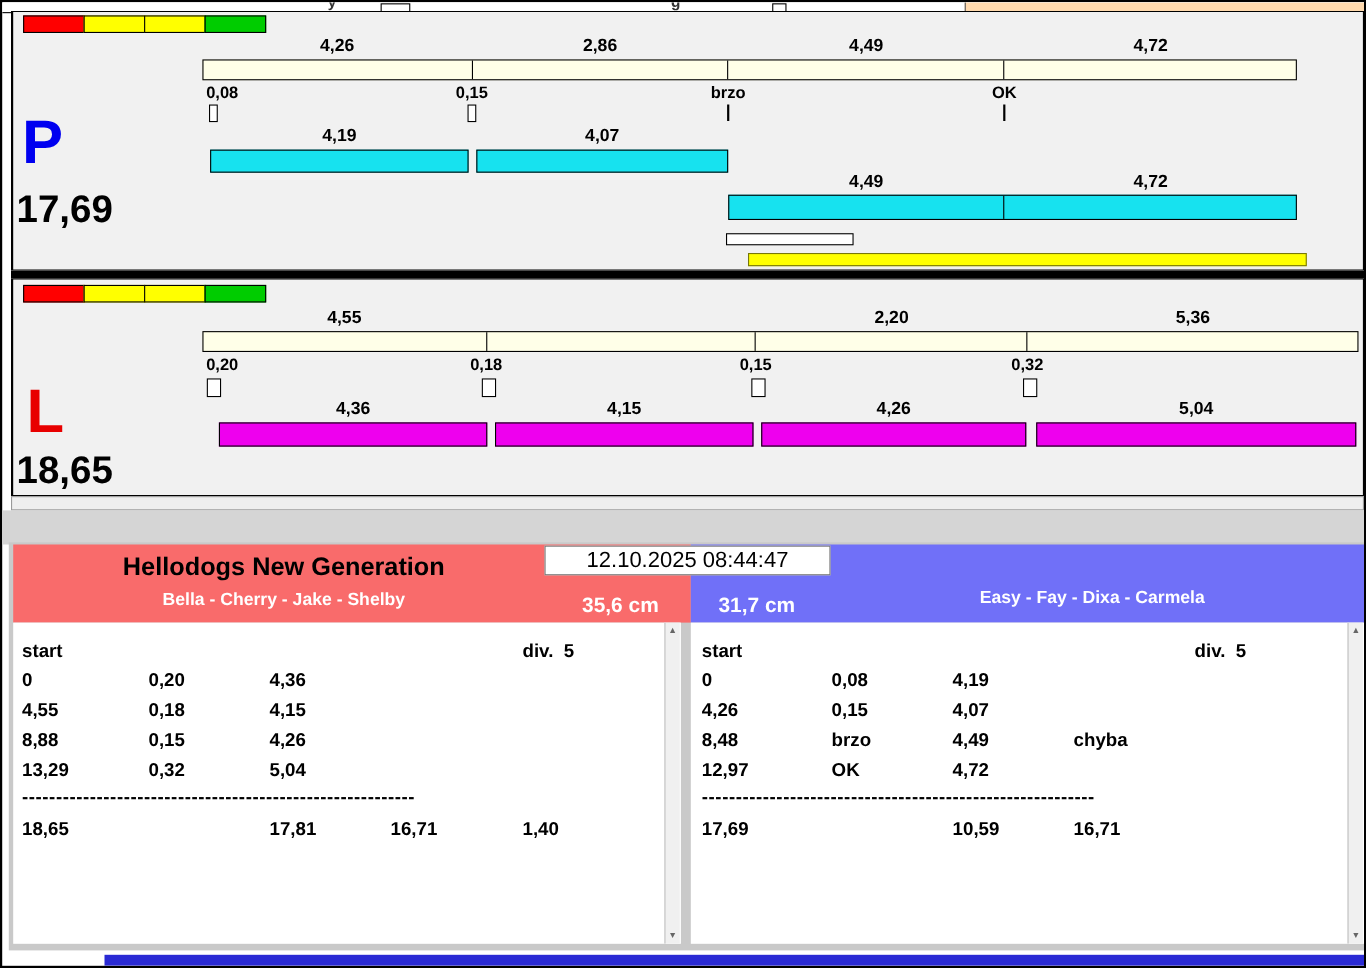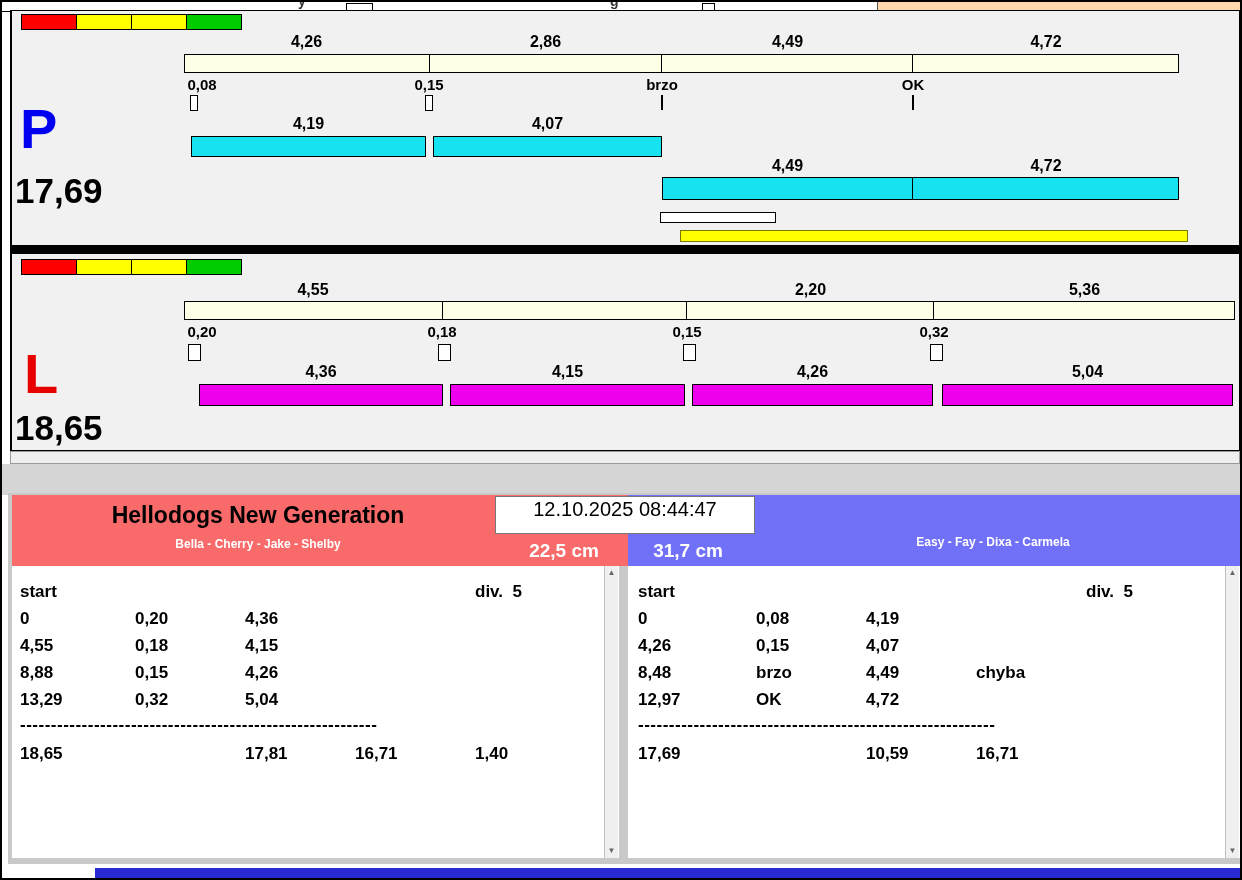--- a/index.html
+++ b/index.html
@@ -37,21 +37,21 @@
   #lane-divider{background:#000}
   #post-strip{background:#efefef;border:1px solid #9a9a9a}
   #gray-band{background:#d5d5d5}
 
   
   #bottom-frame{background:#c9c9c9}
   .team-header{color:#000}
   #red-header{background:#f96b6b}
   #blue-header{background:#7070f8}
   .team-title{position:absolute;font-size:23px;font-weight:bold;text-align:center;color:#000;white-space:nowrap}
-  .team-dogs{position:absolute;font-size:12px;font-weight:bold;text-align:center;color:#fff;white-space:nowrap}
+  .team-dogs{position:absolute;font-size:16px;font-weight:bold;text-align:center;color:#fff;white-space:nowrap}
   .team-height{position:absolute;font-size:19px;font-weight:bold;text-align:center;color:#fff;white-space:nowrap}
   #datetime-box{background:#fff;border:1px solid #777;font-size:20px;color:#000;text-align:center;line-height:25px;z-index:5;white-space:nowrap}
   .table{background:#fff;overflow:hidden}
   .trow{position:absolute;left:0;right:0;height:22px;font-weight:bold;font-size:17px;color:#000}
   .trow span{position:absolute;top:0;white-space:pre}
   .lt .c1{left:8px}.lt .c2{left:123px}.lt .c3{left:233px}.lt .c4{left:343px}.lt .c5{left:463px}
   .rt .c1{left:10px}.rt .c2{left:128px}.rt .c3{left:238px}.rt .c4{left:348px}.rt .c5{left:458px}
   .sep{letter-spacing:0.5px}
   .vscroll{position:absolute;width:14px;background:#f0f0f0;border-left:1px solid #c0c0c0}
   .scroll-btn{position:absolute;left:0;right:0;height:14px;font-size:8px;color:#666;text-align:center;line-height:14px;cursor:pointer}
@@ -167,29 +167,29 @@
   </div>
 
   <div class="abs" id="post-strip" style="left:8px;top:449px;width:1230px;height:13px"></div>
   <div class="abs" id="gray-band" style="left:0;top:462px;width:1238px;height:31px"></div>
 
   <div class="abs" id="bottom-frame" style="left:6px;top:491px;width:1232px;height:371px"></div>
 
   <div class="abs team-header" id="red-header" style="left:10px;top:493px;width:616px;height:71px">
     <div class="team-title" style="left:2px;top:7px;width:488px">Hellodogs New Generation</div>
     <div class="team-dogs" style="left:2px;top:42px;width:488px">Bella - Cherry - Jake - Shelby</div>
-    <div class="team-height" style="left:494px;top:45px;width:116px">22,5 cm</div>
+    <div class="team-height" style="left:494px;top:45px;width:116px">35,6 cm</div>
   </div>
 
   <div class="abs team-header" id="blue-header" style="left:626px;top:493px;width:612px;height:71px">
     <div class="team-dogs" style="left:122px;top:40px;width:486px">Easy - Fay - Dixa - Carmela</div>
     <div class="team-height" style="left:8px;top:45px;width:104px">31,7 cm</div>
   </div>
 
-  <div class="abs" id="datetime-box" style="left:493px;top:494px;width:260px;height:38px">12.10.2025 08:44:47</div>
+  <div class="abs" id="datetime-box" style="left:493px;top:494px;width:260px;height:27px">12.10.2025 08:44:47</div>
 
   <div class="abs table lt" id="left-table" style="left:10px;top:564px;width:607px;height:292px">
     <div class="trow" style="top:16px">
       <span class="c1">start</span>
       <span class="c5">div.  5</span>
     </div>
     <div class="trow" style="top:43px">
       <span class="c1">0</span>
       <span class="c2">0,20</span>
       <span class="c3">4,36</span>

